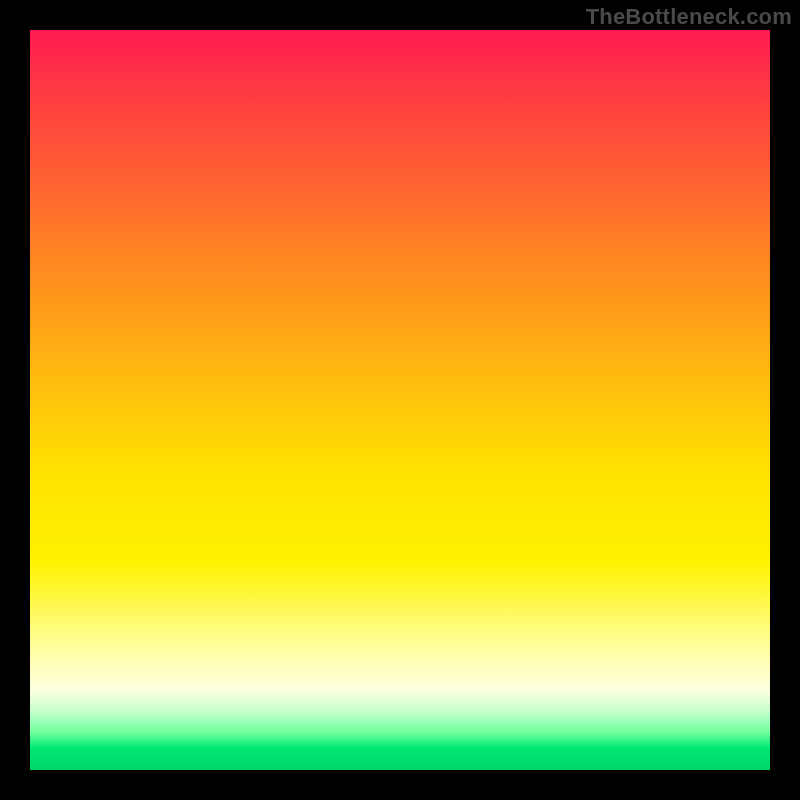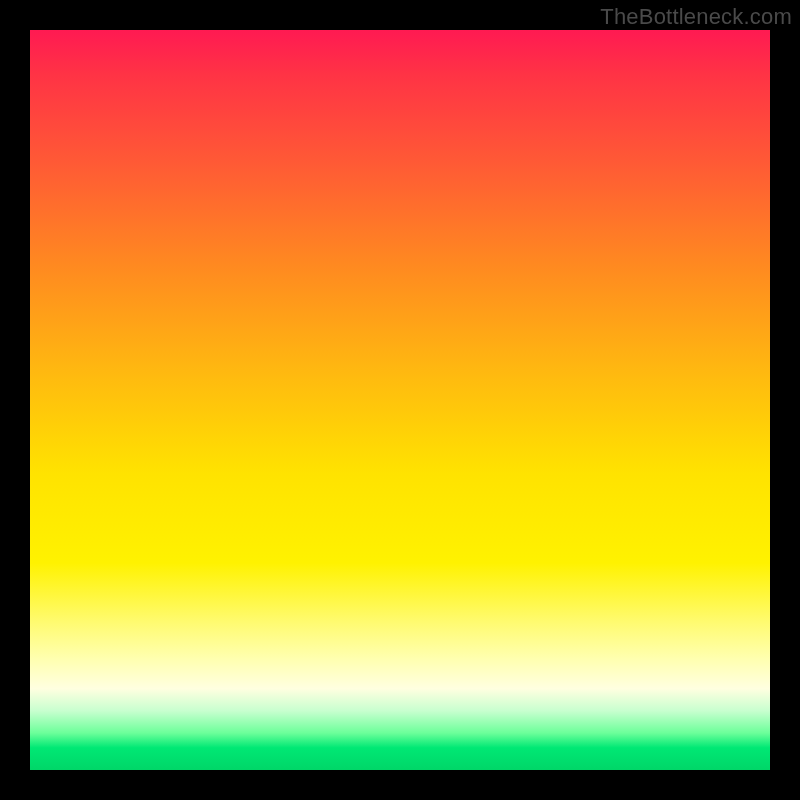--- a/index.html
+++ b/index.html
@@ -44,21 +44,21 @@
       #00e874 97%,
       #00d668 100%
     );
   }
   .watermark {
     position: absolute;
     top: 4px;
     right: 8px;
     color: #4a4a4a;
     font-size: 22px;
-    font-weight: 400;
+    font-weight: 700;
     letter-spacing: 0.2px;
     z-index: 20;
     user-select: none;
   }
   svg { display: block; }
 </style>
 </head>
 <body>
 
 <div class="frame">

